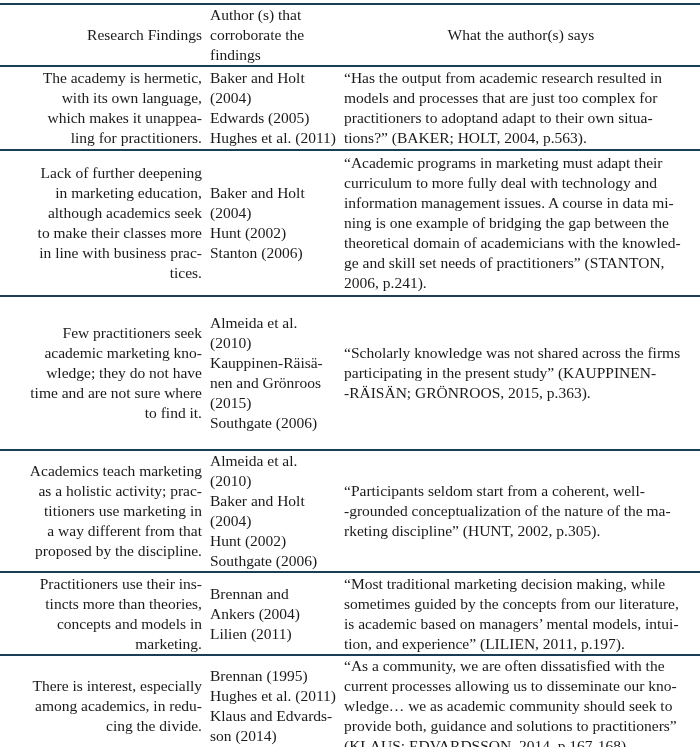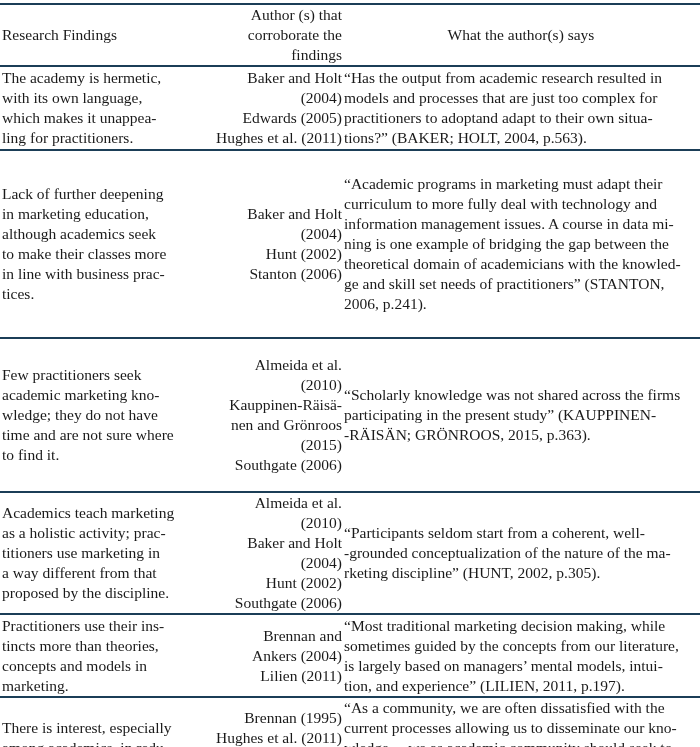--- a/index.html
+++ b/index.html
@@ -34,32 +34,32 @@
     border-bottom: 2px solid #1b3e57;
     vertical-align: middle;
     font-weight: normal;
     font-size: 15.5px;
     line-height: 20px;
     white-space: pre-line;
     padding: 0;
     overflow: hidden;
   }
   .col1 {
-    text-align: left;
+    text-align: right;
     padding-left: 2px;
     padding-right: 8px;
   }
-  .col2 { text-align: right; }
+  .col2 { text-align: left; }
   .col3 {
     padding-left: 2px;
     padding-right: 2px;
   }
   thead tr          { height: 58px; }
   tbody tr:nth-child(1) { height: 84px;  }
-  tbody tr:nth-child(2) { height: 188px; }
+  tbody tr:nth-child(2) { height: 146px; }
   tbody tr:nth-child(3) { height: 154px; }
   tbody tr:nth-child(4) { height: 120px; }
   tbody tr:nth-child(5) { height: 83px; padding-left: 44px;  }
   tbody tr:nth-child(6) { height: 100px; }
 </style>
 </head>
 <body>
 
 <div class="page">
   <table class="findings-table">
@@ -146,21 +146,21 @@
       <tr>
         <td class="col1">Practitioners use their ins-
 tincts more than theories,
 concepts and models in
 marketing.</td>
         <td class="col2">Brennan and
 Ankers (2004)
 Lilien (2011)</td>
         <td class="col3">“Most traditional marketing decision making, while
 sometimes guided by the concepts from our literature,
-is largely based on managers’ mental models, intui-
+is academic based on managers’ mental models, intui-
 tion, and experience” (LILIEN, 2011, p.197).</td>
       </tr>
       <tr>
         <td class="col1">There is interest, especially
 among academics, in redu-
 cing the divide.</td>
         <td class="col2">Brennan (1995)
 Hughes et al. (2011)
 Klaus and Edvards-
 son (2014)</td>

